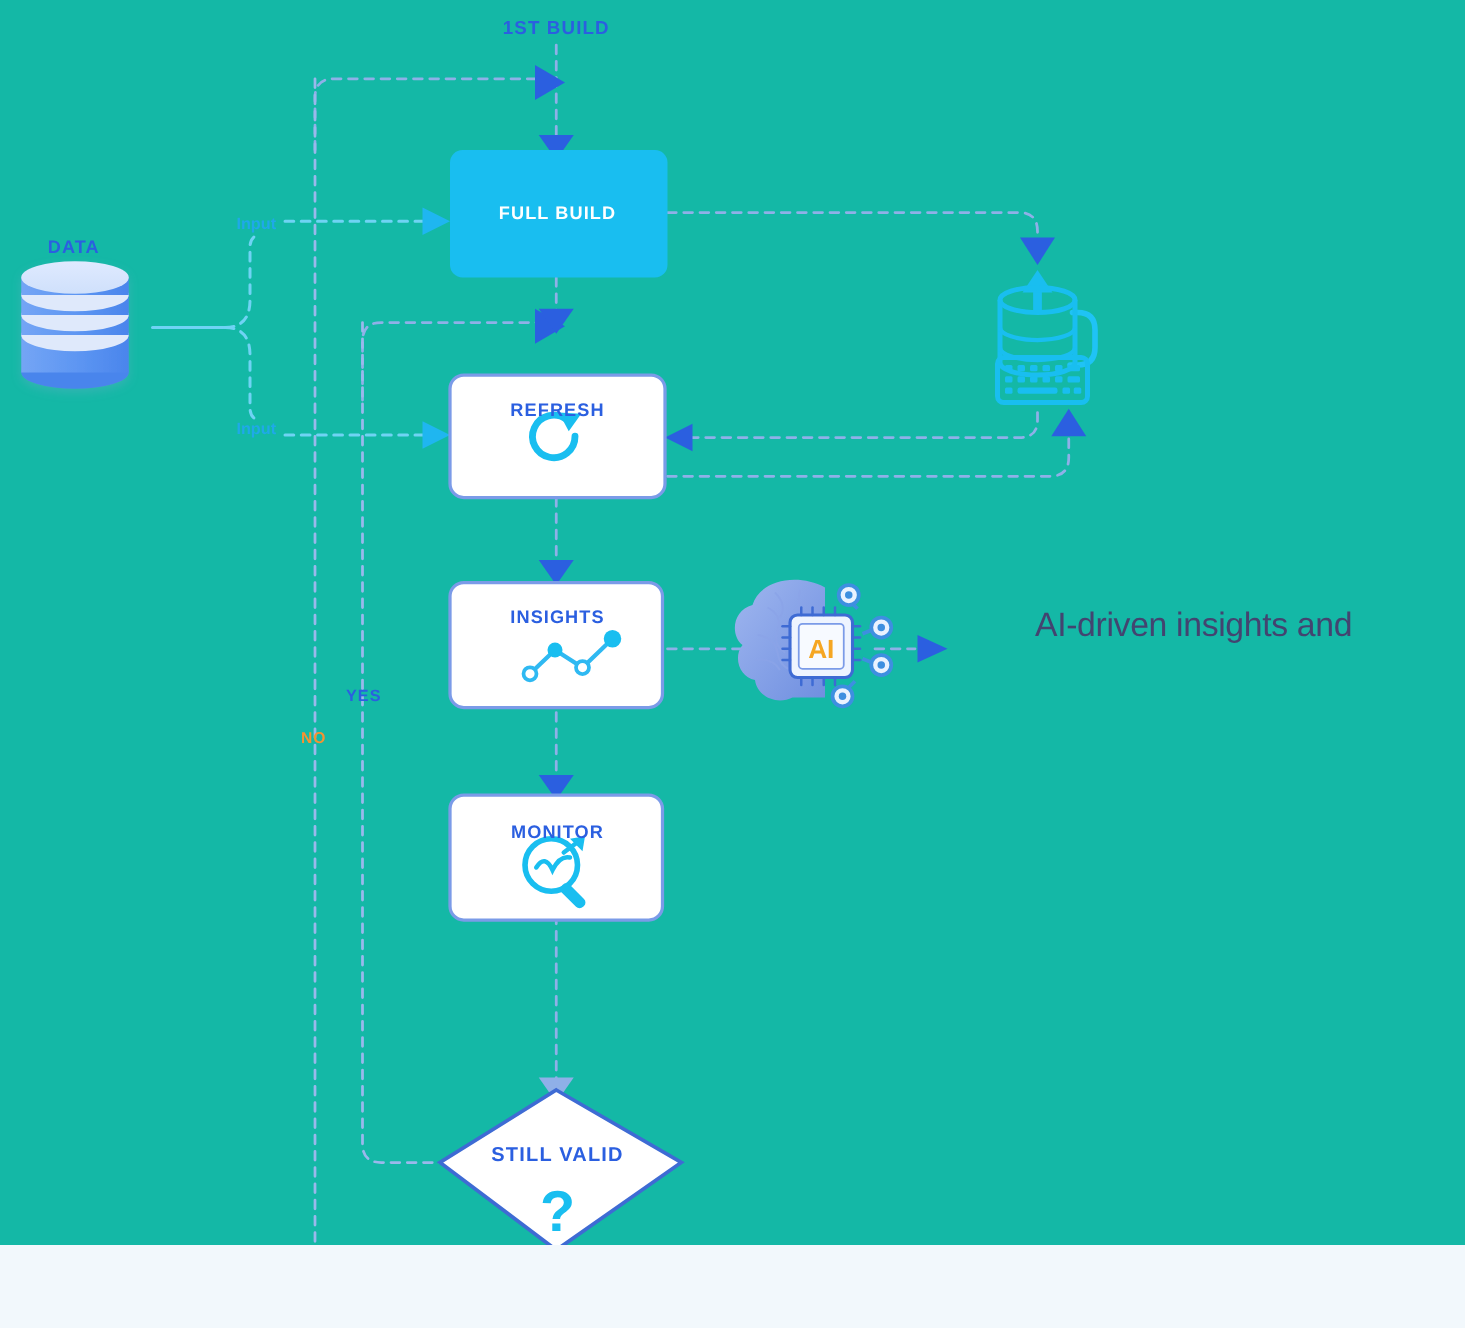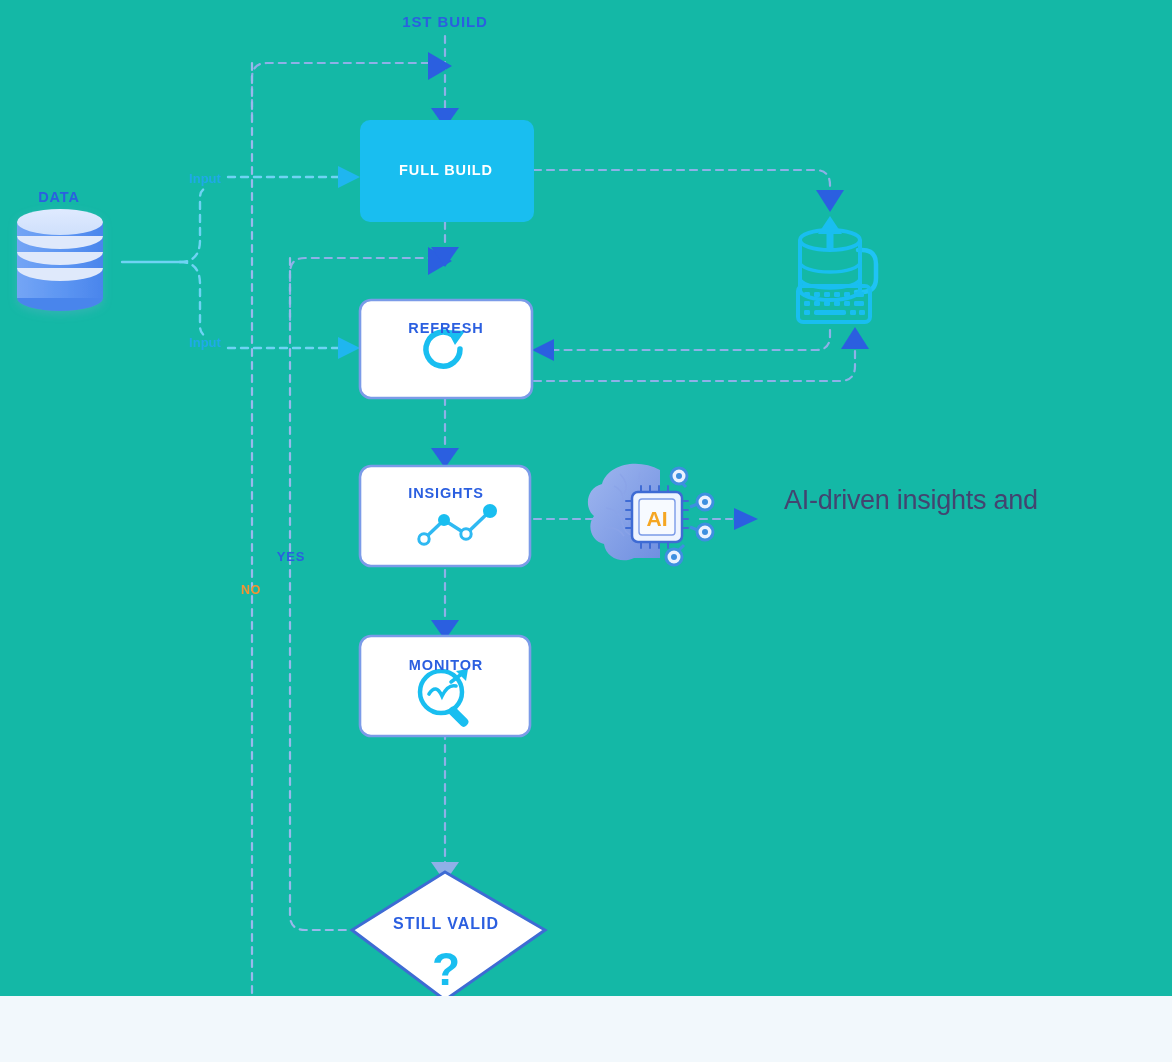--- a/index.html
+++ b/index.html
@@ -31,20 +31,21 @@
   .html-layer {
     position: absolute;
     left: 0; top: 0;
     width: 1172px;
     height: 1062px;
     pointer-events: none;
   }
   .txt {
     position: absolute;
     pointer-events: auto;
+    margin-left: 44px;
   }
   #ai-text {
     left: 784px;
     top: 482px;
     width: 320px;
     font-size: 27px;
     line-height: 1.35;
     color: #434470;
     font-family: "Liberation Sans", sans-serif;
     letter-spacing: -0.01em;

